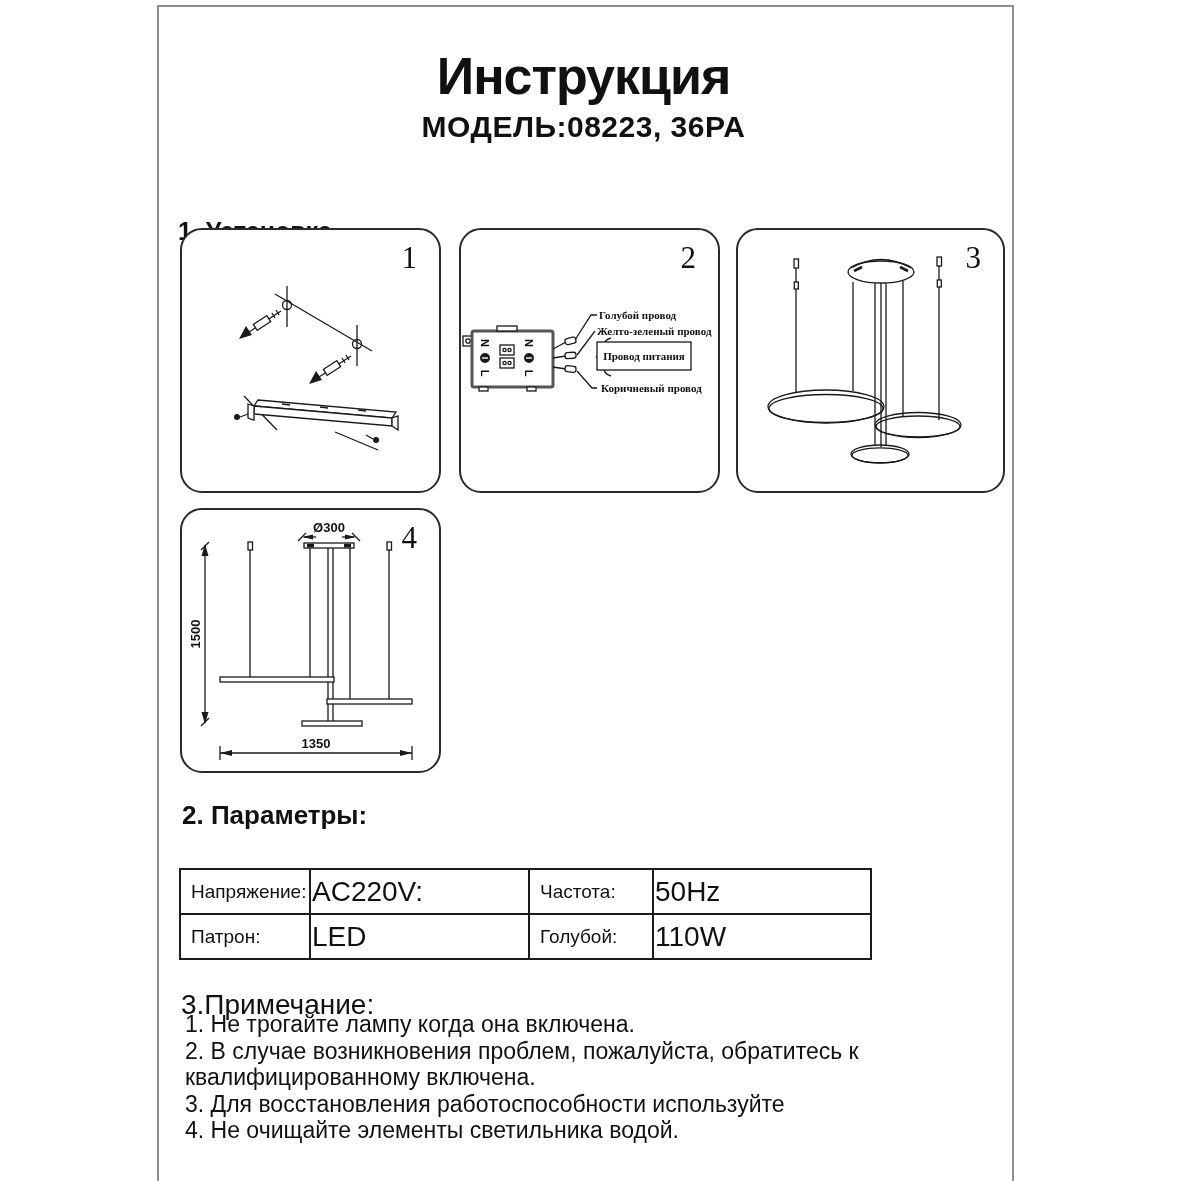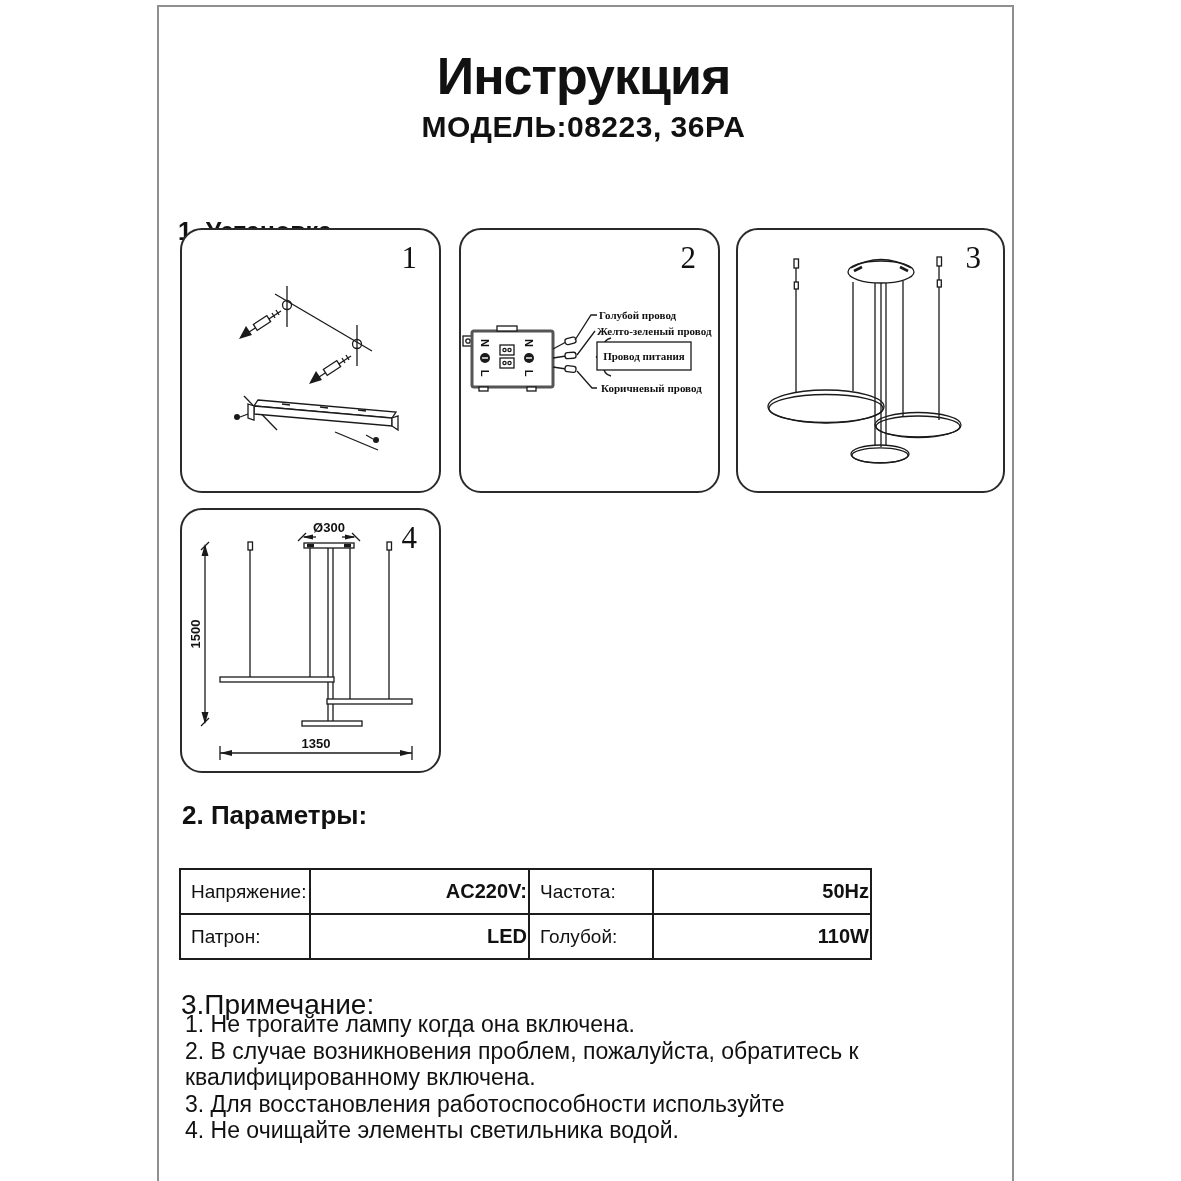--- a/index.html
+++ b/index.html
@@ -24,21 +24,21 @@
   .panel svg{position:absolute;left:0;top:0;}
   .ln{stroke:#1a1a1a;stroke-width:1.3;fill:none;}
   .fillw{fill:#fff;stroke:#1a1a1a;stroke-width:1.3;}
   .fillb{fill:#1a1a1a;stroke:none;}
   .wlabel{font-family:"Liberation Serif",serif;font-weight:bold;font-size:11px;fill:#111;}
   .dimtxt{font-family:"Liberation Sans",sans-serif;font-weight:bold;font-size:13px;fill:#111;}
   .nltxt{font-family:"Liberation Sans",sans-serif;font-weight:bold;font-size:11px;fill:#111;}
   table.params{position:absolute;left:179px;top:868px;border-collapse:collapse;table-layout:fixed;}
   table.params td{border:2px solid #1c1c1c;height:41px;font-size:19px;vertical-align:middle;}
   table.params td.lbl{text-align:left;padding-left:10px;}
-  table.params td.val{text-align:right;font-weight:bold;font-size:20px;}
+  table.params td.val{text-align:left;font-weight:normal;font-size:28px;}
   .notes-block{position:absolute;left:185px;top:1011px;width:720px;
                font-size:23px;line-height:26.5px;}
 </style>
 </head>
 <body>
 
 <div class="page">
   <div class="frame"></div>
 
   <div class="doc-title">Инструкция</div>

